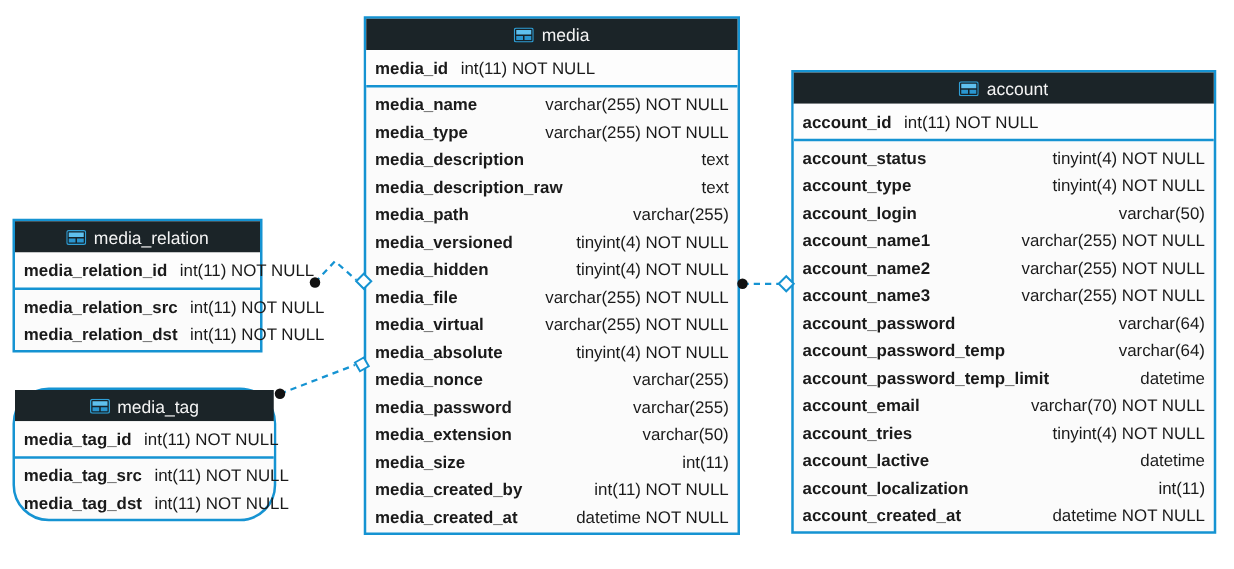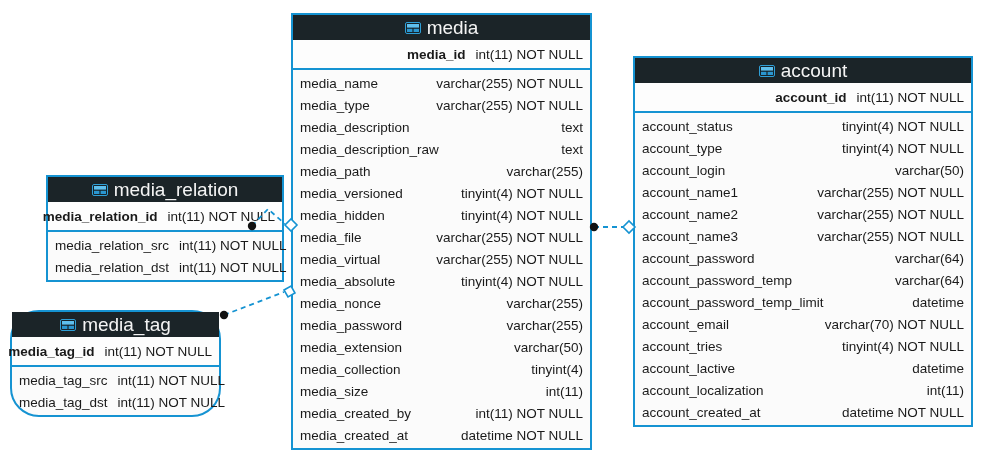--- a/index.html
+++ b/index.html
@@ -25,48 +25,48 @@
     font-size: 13.5px;
   }
   .tbl-head {
     height: 25px;
     background: #1b2428;
     color: #f4f4f4;
     display: flex;
     align-items: center;
     justify-content: center;
     gap: 6px;
-    font-size: 19px;
+    font-size: 14px;
   }
   .tbl-icon { display: inline-flex; align-items: center; }
   .pk-row {
     display: flex;
-    justify-content: flex-end;
+    justify-content: flex-start;
     align-items: center;
     padding: 4px 7px;
     height: 20px;
     background: #fdfdfd;
     border-bottom: 2px solid #1593d2;
     white-space: nowrap;
   }
   .pk-row .col-name { font-weight: bold; }
   .rows { padding: 2px 0; }
   .row {
     display: flex;
     justify-content: space-between;
     align-items: center;
     height: 22px;
     padding: 0 7px;
     white-space: nowrap;
   }
-  .col-name { text-align: left; }
+  .col-name { text-align: left; font-weight: bold; }
   .col-type { text-align: right; margin-left: 10px; }
   
   .pos-media          { left: 291px; top: 13px;  width: 301px; }
-  .pos-media-relation { left: 10px;  top: 175px; width: 238px; margin-left: 36px; }
+  .pos-media-relation { left: 10px;  top: 175px; width: 200px; }
   .pos-media-tag      { left: 10px;  top: 310px; width: 211px; border-radius: 29px; }
   .pos-account        { left: 633px; top: 56px;  width: 340px; }
   
   .wires {
     position: absolute;
     left: 0; top: 0;
     width: 987px;
     height: 455px;
     pointer-events: none;
     z-index: 5;
@@ -148,24 +148,20 @@
         </div>
         <div class="row">
           <span class="col-name">media_password</span>
           <span class="col-type">varchar(255)</span>
         </div>
         <div class="row">
           <span class="col-name">media_extension</span>
           <span class="col-type">varchar(50)</span>
         </div>
         <div class="row">
-          <span class="col-name">media_collection</span>
-          <span class="col-type">tinyint(4)</span>
-        </div>
-        <div class="row">
           <span class="col-name">media_size</span>
           <span class="col-type">int(11)</span>
         </div>
         <div class="row">
           <span class="col-name">media_created_by</span>
           <span class="col-type">int(11) NOT NULL</span>
         </div>
         <div class="row">
           <span class="col-name">media_created_at</span>
           <span class="col-type">datetime NOT NULL</span>

